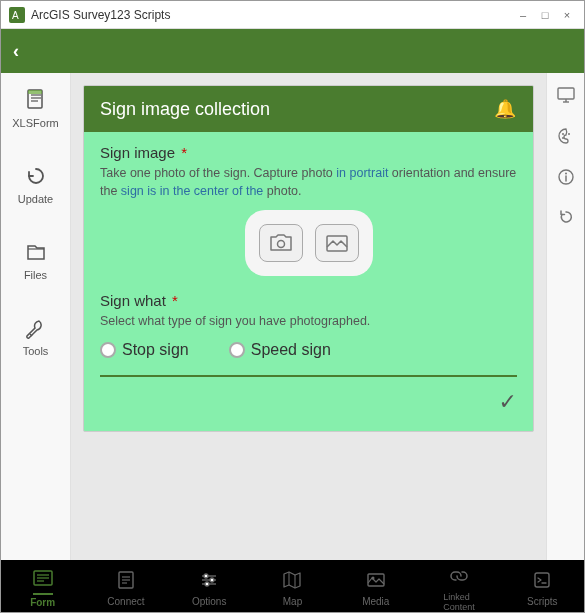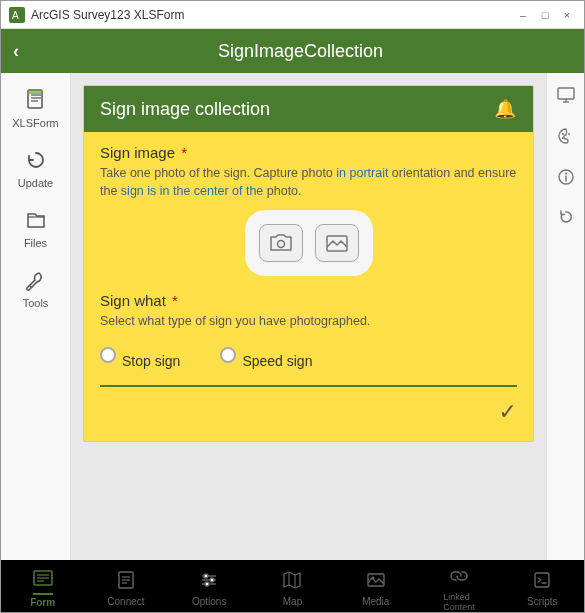--- a/index.html
+++ b/index.html
@@ -79,21 +79,21 @@
 
     
     .left-sidebar {
       width: 70px;
       background: #f8f8f8;
       border-right: 1px solid #e0e0e0;
       display: flex;
       flex-direction: column;
       align-items: center;
       padding: 8px 0;
-      gap: 4px;
+      gap: 20px;
     }
     .sidebar-item {
       display: flex;
       flex-direction: column;
       align-items: center;
       padding: 8px 4px;
       cursor: pointer;
       width: 100%;
       gap: 3px;
     }
@@ -129,21 +129,21 @@
     
     .content-area {
       flex: 1;
       background: #e8e8e8;
       padding: 12px;
       overflow-y: auto;
     }
 
     
     .form-card {
-      background: #fde047;
+      background: #86efac;
       border: 1px solid #ccc;
       border-radius: 2px;
       overflow: hidden;
     }
     .form-card-header {
       background: #4a7c2f;
       color: white;
       padding: 12px 16px;
       font-size: 18px;
       font-weight: 400;
@@ -222,23 +222,22 @@
       cursor: pointer;
     }
     .radio-circle {
       width: 16px;
       height: 16px;
       border-radius: 50%;
       border: 2px solid #aaa;
       background: white;
     }
     .radio-label {
-      font-size: 14px;
+      font-size: 16px;
       color: #333;
-      margin-top: 12px;
     }
 
     
     .form-divider {
       border: none;
       border-top: 2px solid #4a7c2f;
       margin: 12px 0 8px;
     }
 
     
@@ -290,32 +289,31 @@
 </head>
 <body>
 
 <div class="title-bar">
   <div class="title-bar-left">
 
     <svg class="title-bar-icon" viewBox="0 0 16 16">
       <rect width="16" height="16" rx="2" fill="#4a7c2f"></rect>
       <text x="3" y="12" font-size="10" fill="white">A</text>
     </svg>
-    <span>ArcGIS Survey123 XLSForm</span>
+    <span>ArcGIS Survey123 Scripts</span>
   </div>
   <div class="title-bar-controls">
     <div class="title-bar-btn">–</div>
     <div class="title-bar-btn">□</div>
     <div class="title-bar-btn">×</div>
   </div>
 </div>
 
 <div class="app-header">
   <div class="back-btn">‹</div>
-  <div class="app-title">SignImageCollection</div>
 </div>
 
 <div class="main-layout">
 
   <div class="left-sidebar">
     <div class="sidebar-item">
       <span class="sidebar-icon">
         <svg width="22" height="22" viewBox="0 0 22 22" fill="none">
           <rect x="3" y="1" width="14" height="18" rx="1" fill="none" stroke="#555" stroke-width="1.5"></rect>
           <line x1="6" y1="6" x2="16" y2="6" stroke="#555" stroke-width="1.2"></line>

